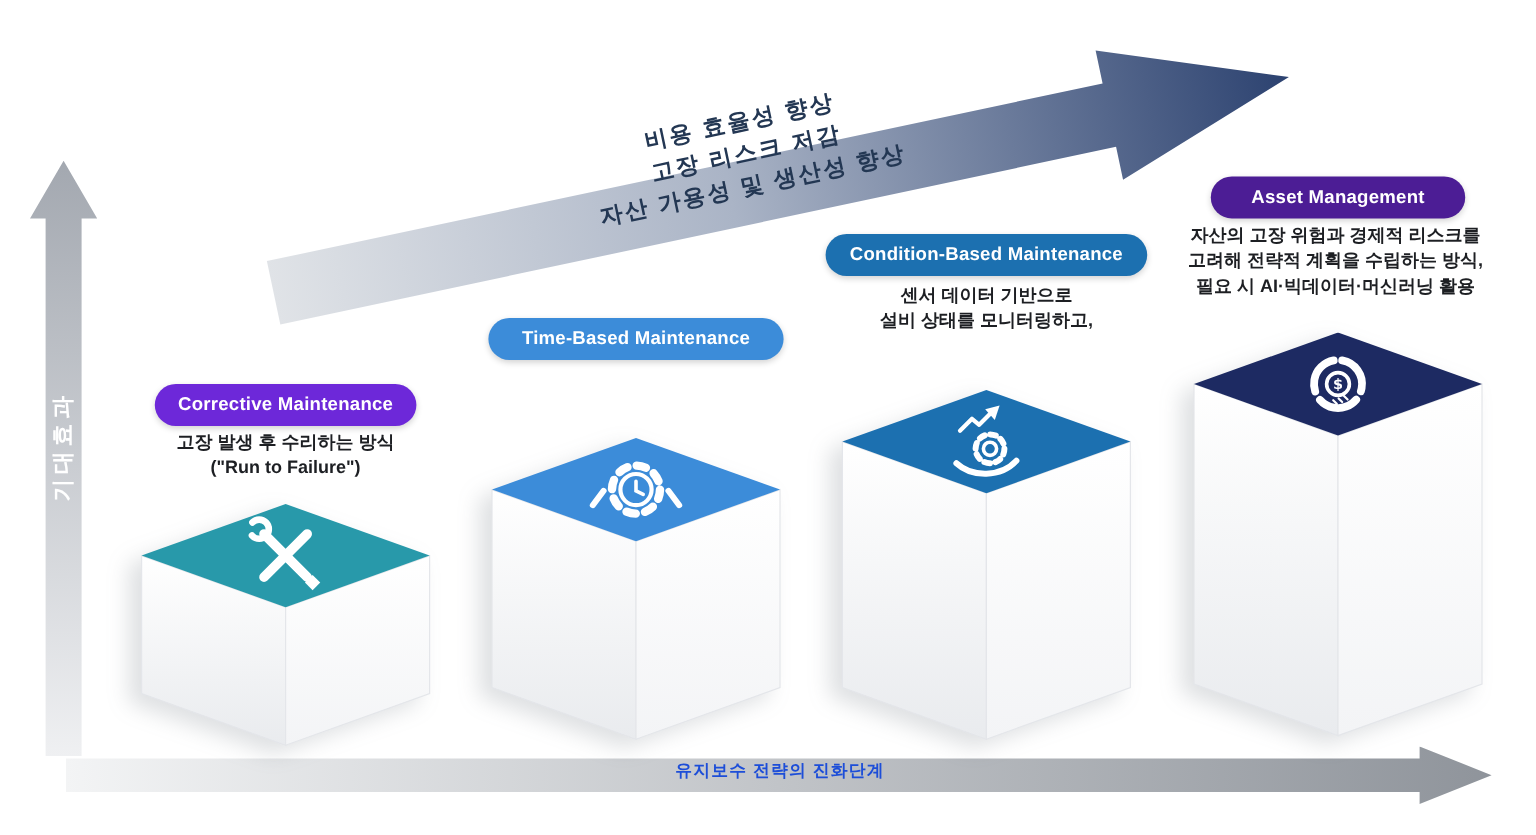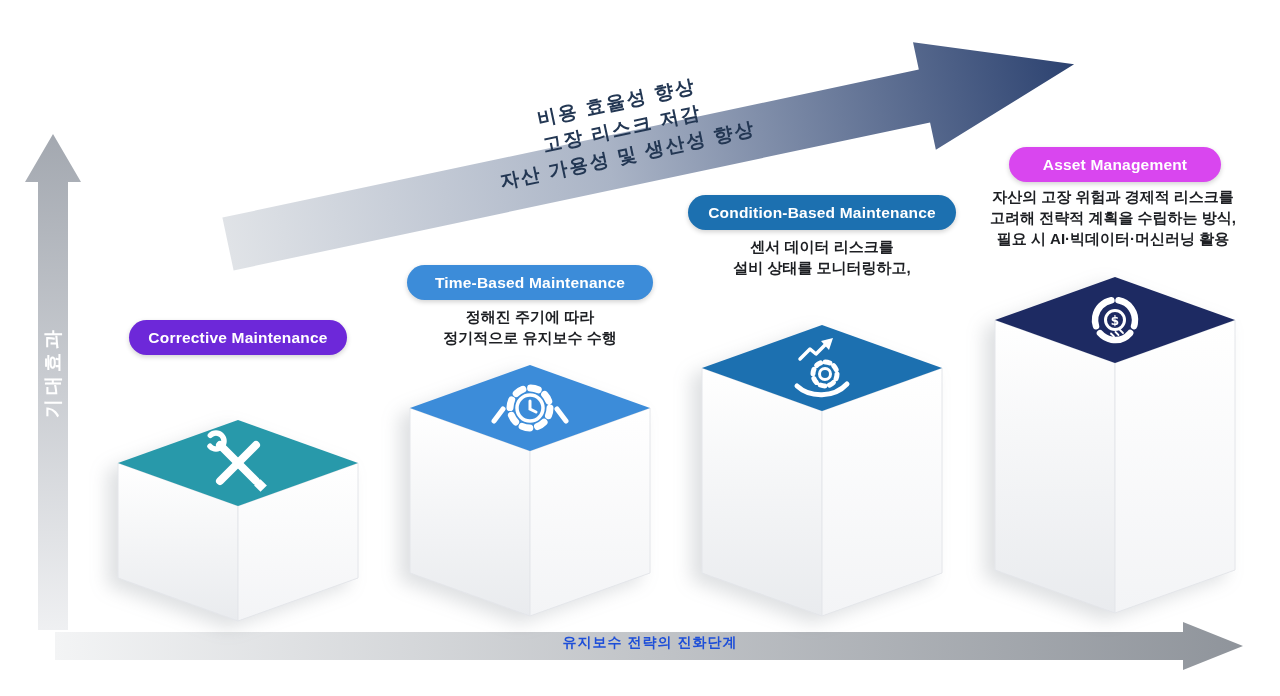--- a/index.html
+++ b/index.html
@@ -120,28 +120,28 @@
       <text y="4.5" text-anchor="middle" font-size="12" font-weight="bold" fill="#fff" stroke="none" font-family="'DejaVu Sans',sans-serif">$</text>
       <path d="M5,10 L8,13" stroke-width="1.8"></path>
       <path d="M0.5,12 L3.5,15" stroke-width="1.8"></path>
       <path d="M-4,13.5 L-1,16.5" stroke-width="1.8"></path>
     </g>
   </svg>
 
   <div class="badge" style="left: 129px; top: 320px; width: 218px; background: #6d28d9;">Corrective Maintenance</div>
   <div class="badge" style="left: 688px; top: 195px; width: 268px; background: rgb(28, 112, 176);">Condition-Based Maintenance</div>
   <div class="badge" style="left: 407px; top: 265px; width: 246px; background: rgb(60, 140, 217);">Time-Based Maintenance</div>
-  <div class="badge" style="left: 1009px; top: 147px; width: 212px; background: #d946ef;">Asset Management</div>
+  <div class="badge" style="left: 1009px; top: 147px; width: 212px; background: #4c1d95;">Asset Management</div>
 
-  <div class="desc" style="left:360px;top:306px">
-    <span>정해진 주기에 따라</span>
-    <span>정기적으로 유지보수 수행</span>
+  <div class="desc" style="left:68px;top:358px">
+    <span>고장 발생 후 수리하는 방식</span>
+    <span>("Run to Failure")</span>
   </div>
   <div class="desc" style="left:652px;top:236px">
-    <span>센서 데이터 리스크를</span>
+    <span>센서 데이터 기반으로</span>
     <span>설비 상태를 모니터링하고,</span>
   </div>
   <div class="desc" style="left:943px;top:186px">
     <span>자산의 고장 위험과 경제적 리스크를</span>
     <span>고려해 전략적 계획을 수립하는 방식,</span>
     <span>필요 시 AI·빅데이터·머신러닝 활용</span>
   </div>
 
 </div>
 

